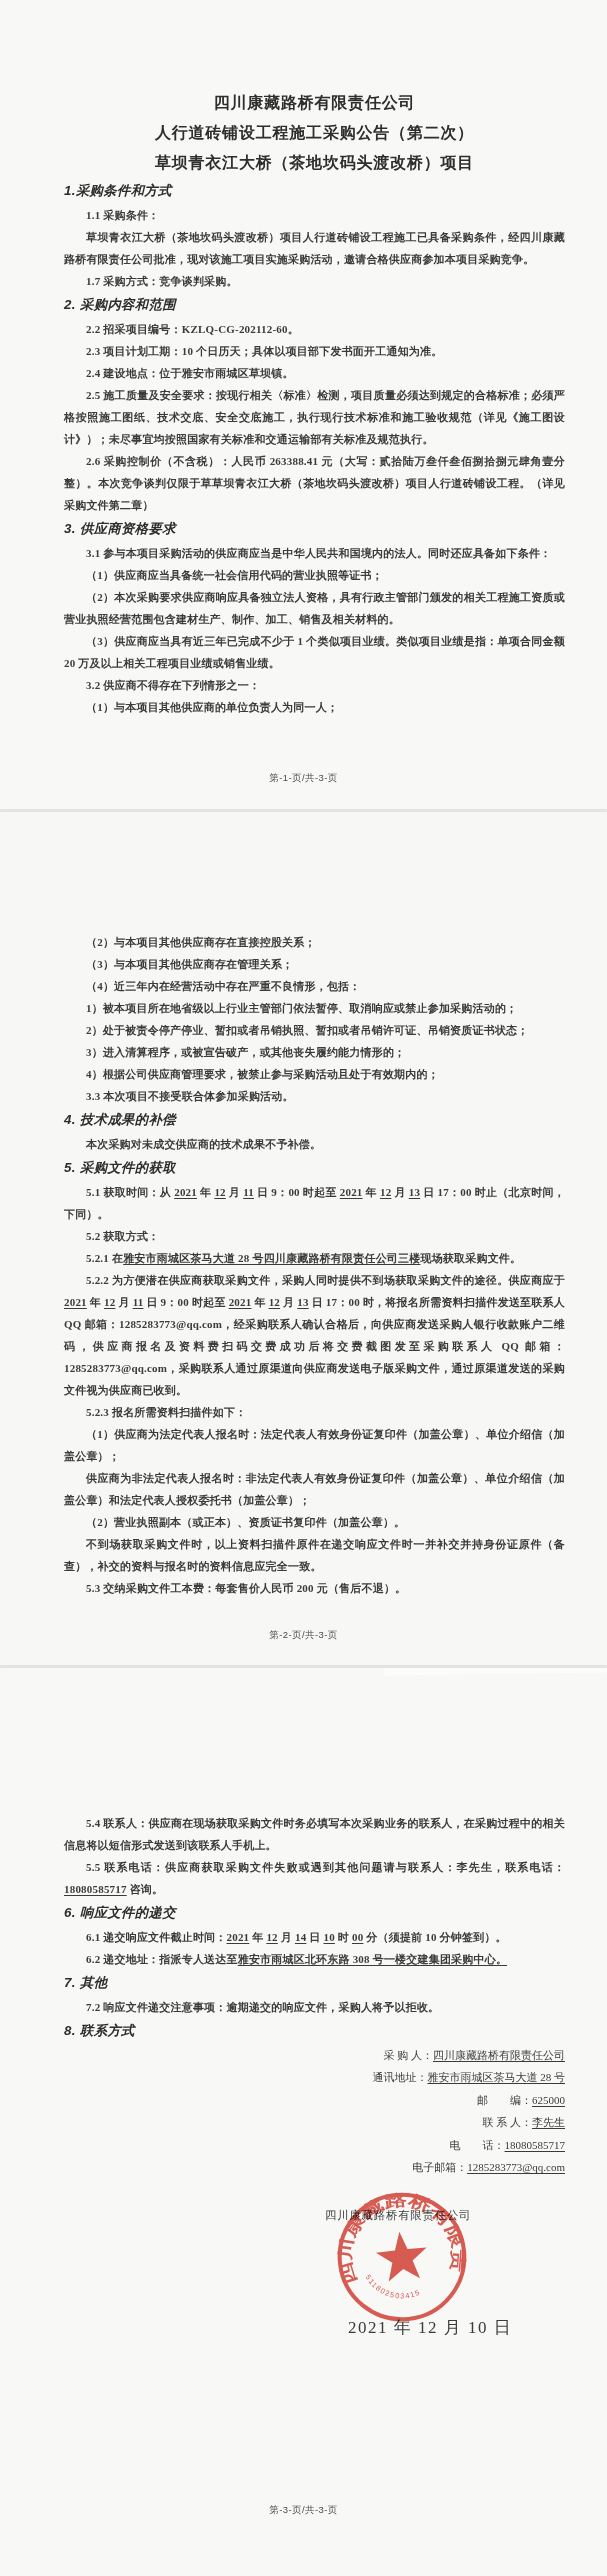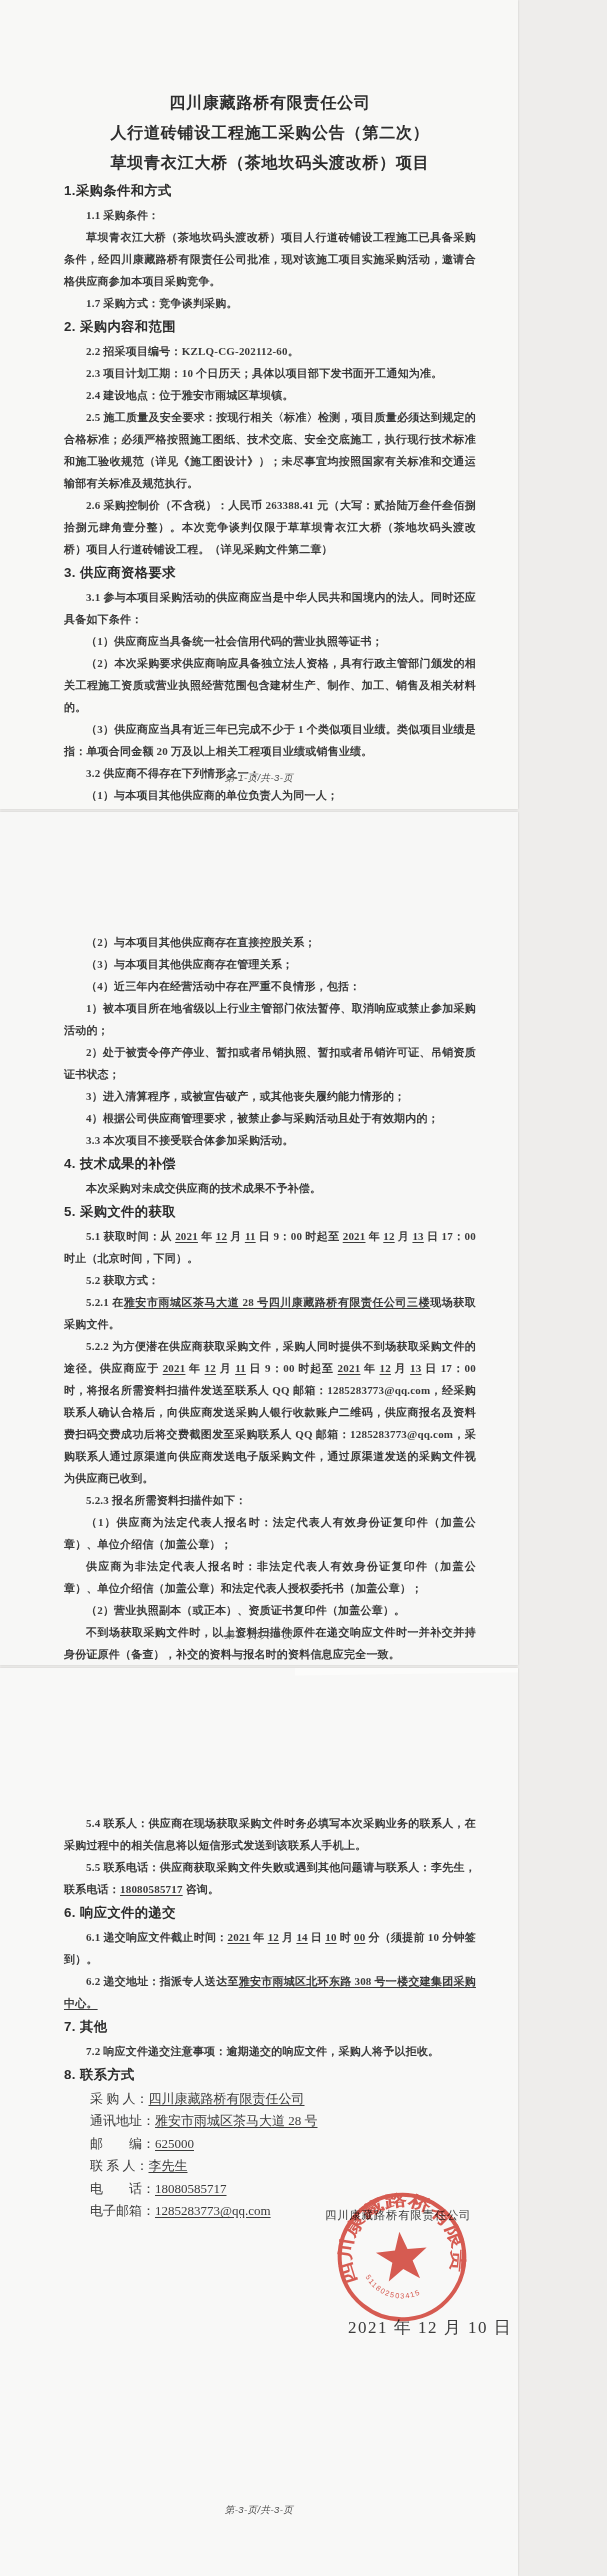--- a/index.html
+++ b/index.html
@@ -6,21 +6,21 @@
   body{
     width:607px;
     background:#eeedeb;
     font-family:"Liberation Serif","DejaVu Serif",serif;
     color:#3b3b3b;
     -webkit-font-smoothing:antialiased;
   }
   .doc{width:607px;}
   .page{
     position:relative;
-    width:518px;
+    width:607px;
     background:#f8f8f6;
     box-shadow:0 0 2.3px rgba(0,0,0,.14);
     overflow:hidden;
   }
   .page + .page{margin-top:3px;}
   .page1{height:809px;}
   .page2{height:853px;background:#f7f7f6;}
   .page3{height:908px;background:#f8f8f7;}
   .inner{padding:0 42px 0 64px;}
   .title{
@@ -35,20 +35,21 @@
   }
   .title-first{padding-top:88px;}
   .sec{
     font-family:"Liberation Sans","DejaVu Sans",sans-serif;
     font-weight:700;
     font-size:13.3px;
     line-height:26px;
     margin:0;
     color:#2d2d2d;
     letter-spacing:0.4px;
+    font-style:italic;
   }
   p.body{
     font-size:11px;
     line-height:22px;
     margin:0;
     text-indent:2em;
     text-align:justify;
     letter-spacing:0.2px;
     font-weight:bold;
   }
@@ -57,31 +58,31 @@
     text-underline-offset:2.3px;
   }
   .pagenum{
     position:absolute;
     left:0;right:0;
     text-align:center;
     font-family:"Liberation Sans","DejaVu Sans",sans-serif;
     font-size:9.5px;
     color:#4a4a4a;
     letter-spacing:0.4px;
-    font-style:italic;
   }
   .page1 .pagenum{bottom:24px;}
   .page2 .pagenum{bottom:23px;}
   .page3 .pagenum{bottom:59px;}
   .pad-top-p2{padding-top:119px;}
   .pad-top-p3{padding-top:144px;}
   .contact-row{
-    font-size:13px;
+    font-size:11px;
     line-height:22.4px;
     padding-left:2em;
+    text-align:right;
   }
   .clabel{color:#3b3b3b;}
   .cvalue{
     text-decoration:underline;
     text-underline-offset:2.3px;
   }
   .sig-company{
     position:absolute;
     left:325px;top:540px;
     font-size:11.4px;

